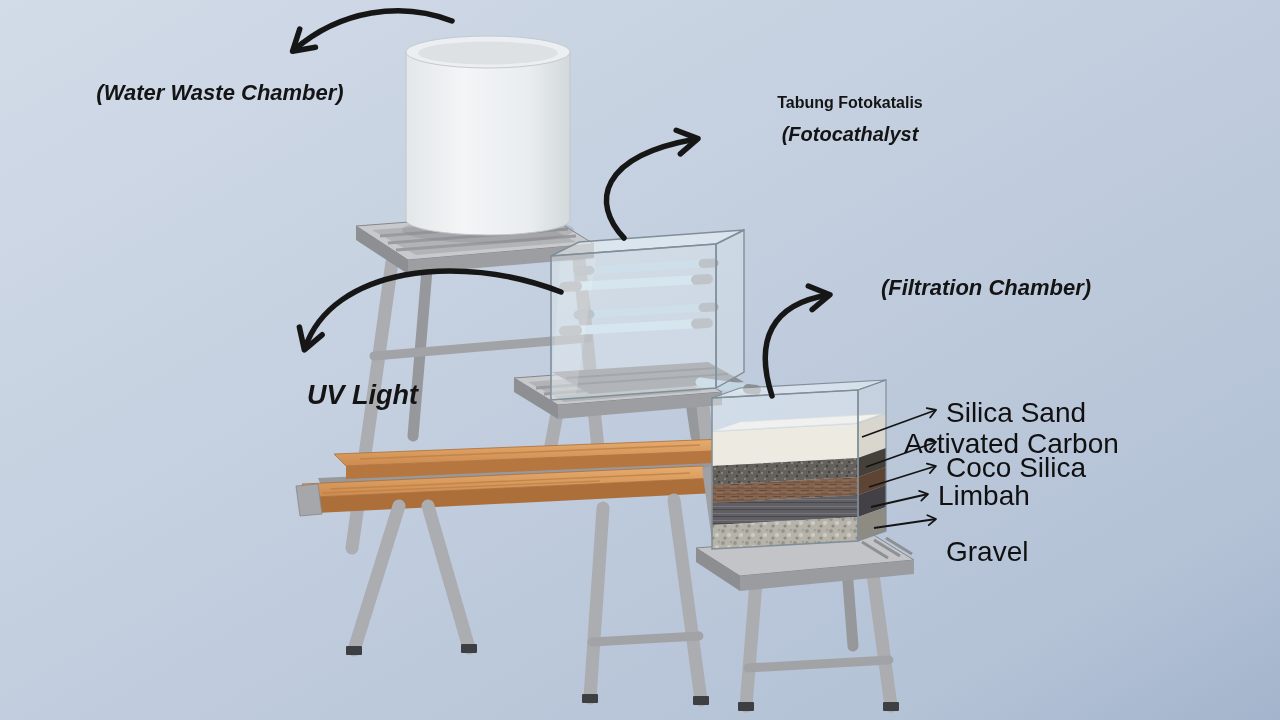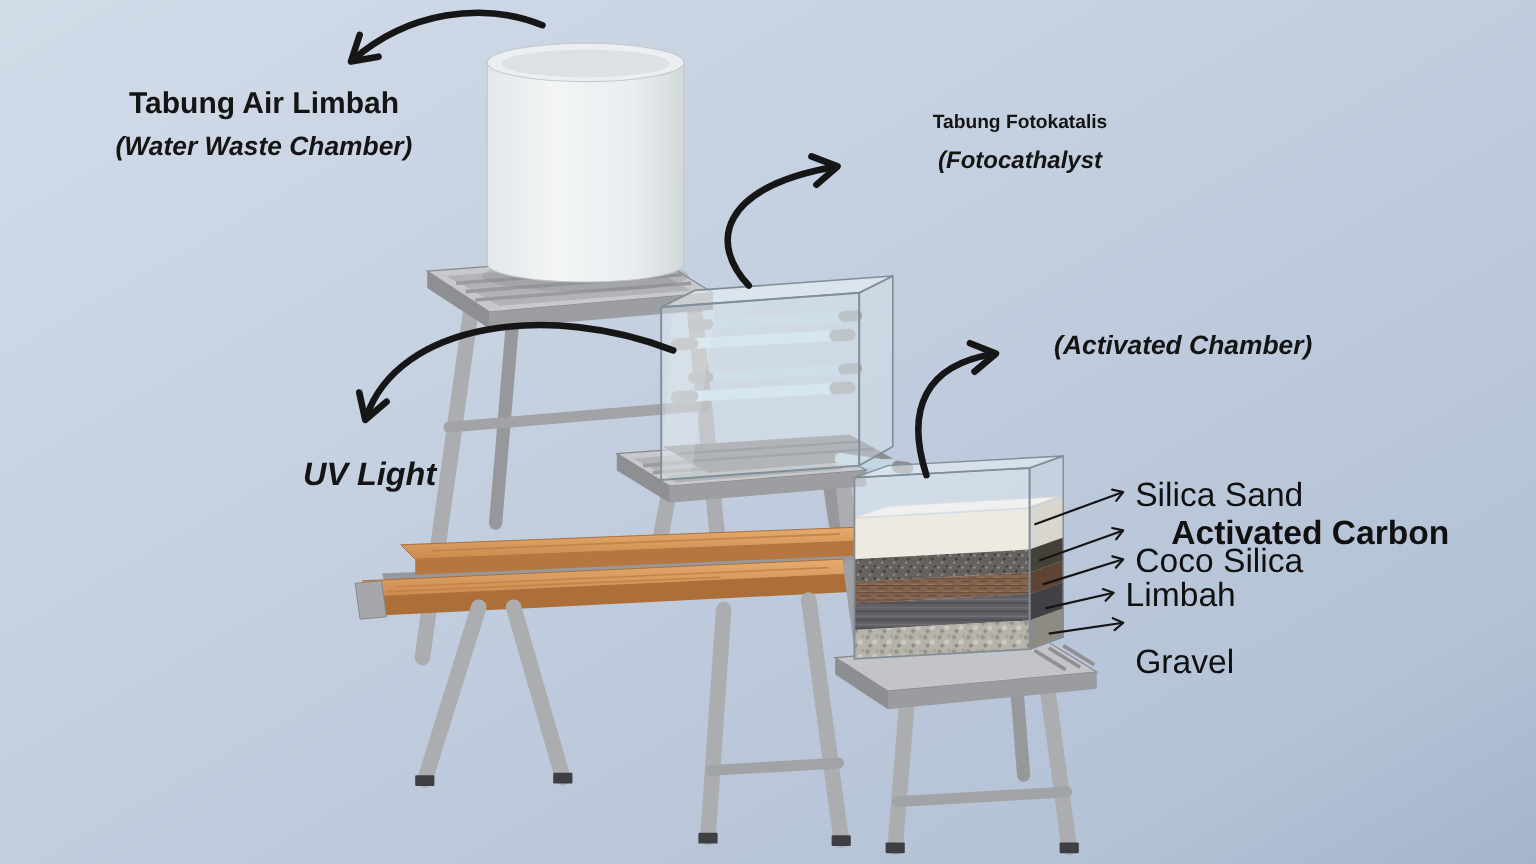--- a/index.html
+++ b/index.html
@@ -9,27 +9,27 @@
   .stage svg{position:absolute;left:0;top:0;}
   .lbl{position:absolute;color:#141414;text-align:center;}
   .lbl .t1{font-weight:700;}
   .lbl .t2{font-weight:700;font-style:italic;}
   .waste{left:52px;top:72px;width:336px;}
   .waste .t1{font-size:25px;}
   .waste .t2{font-size:22px;margin-top:8px;}
   .foto{left:700px;top:94px;width:300px;}
   .foto .t1{font-size:16px;margin-bottom:6px;}
   .foto .t2{font-size:20px;font-weight:700;font-style:italic;line-height:32px;}
-  .uv{left:198px;top:380px;width:220px;text-align:center;font-size:27px;font-weight:700;font-style:italic;}
+  .uv{left:198px;top:380px;width:220px;text-align:right;font-size:27px;font-weight:700;font-style:italic;}
   .filtrasi{left:838px;top:268px;width:296px;}
   .filtrasi .t1{font-size:24px;}
   .filtrasi .t2{font-size:22px;margin-top:7px;}
   .layer{position:absolute;font-size:28px;font-weight:400;color:#101010;white-space:nowrap;}
   .l0{left:946px;top:397px;}
-  .l1{left:976px;top:428px;font-weight:bold;}
+  .l1{left:904px;top:428px;}
   .l2{left:946px;top:452px;}
   .l3{left:938px;top:480px;}
   .l4{left:946px;top:536px;}
   .leg{stroke:#acadb0;stroke-width:13;stroke-linecap:round;fill:none;}
   .legd{stroke:#97989b;stroke-width:11;stroke-linecap:round;fill:none;}
   .brace{stroke:#a2a3a6;stroke-width:9;stroke-linecap:round;fill:none;}
 </style>
 </head>
 <body>
 
@@ -201,33 +201,32 @@
 
   <g stroke="#161616" stroke-width="5.5" fill="none" stroke-linecap="round">
     <path d="M452,21 C402,1 340,10 294,50" marker-end="url(#bh)"></path>
     <path d="M624,238 C591,203 599,156 696,139" marker-end="url(#bh)"></path>
     <path d="M561,292 C458,252 332,268 305,348" marker-end="url(#bh)"></path>
     <path d="M772,396 C754,340 772,304 828,295" marker-end="url(#bh)"></path>
   </g>
 </svg>
 
 <div class="lbl waste">
-  <div class="t1">Tabung Air Limbah</div>
   <div class="t2">(Water Waste Chamber)</div>
 </div>
 
 <div class="lbl foto">
   <div class="t1">Tabung Fotokatalis</div>
   <div class="t2">(Fotocathalyst</div>
 </div>
 
 <div class="lbl uv">UV Light</div>
 
 <div class="lbl filtrasi">
-  <div class="t2">(Activated Chamber)</div>
+  <div class="t2">(Filtration Chamber)</div>
 </div>
 
 <div class="layer l0">Silica Sand</div>
 <div class="layer l1">Activated Carbon</div>
 <div class="layer l2">Coco Silica</div>
 <div class="layer l3">Limbah</div>
 <div class="layer l4">Gravel</div>
 
 </div>
 

